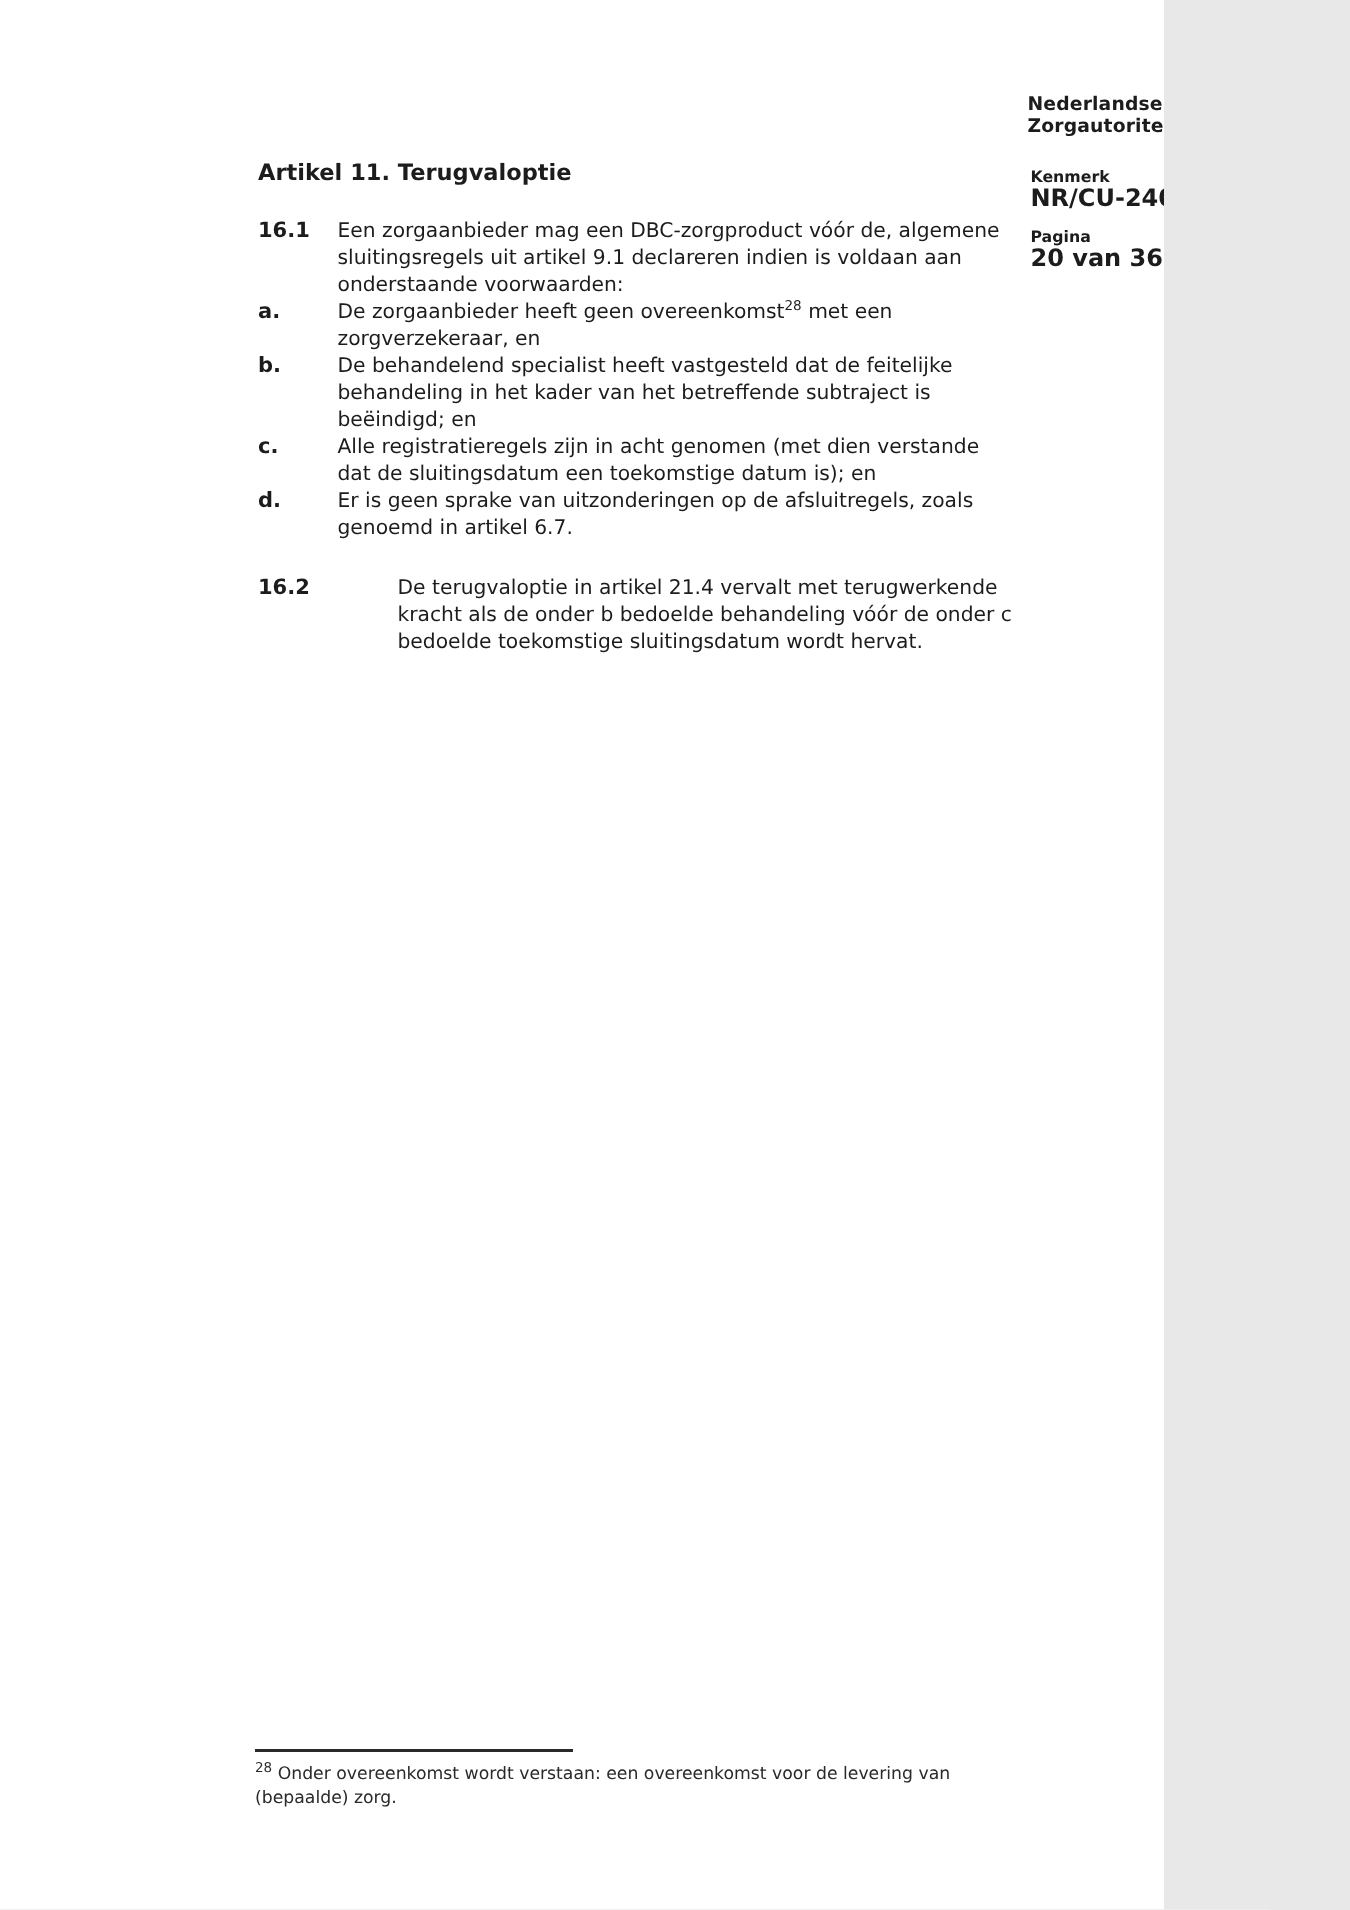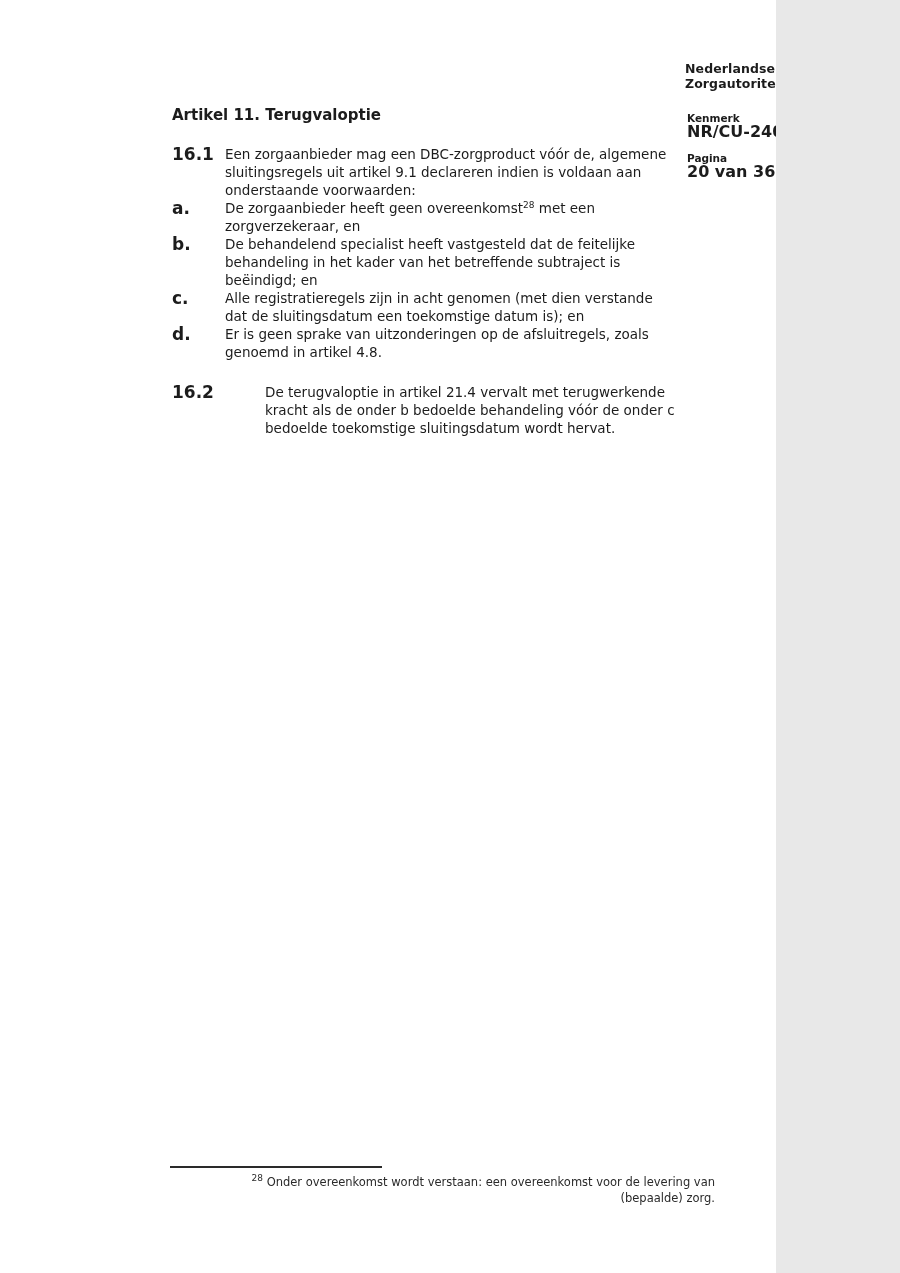--- a/index.html
+++ b/index.html
@@ -46,42 +46,41 @@
   .article-title {
     font-size: 15px;
     font-weight: bold;
     margin: 0 0 21px 0;
   }
   .clause { display: flex; align-items: flex-start; }
   .clause .clause-label {
     flex: 0 0 53px;
     width: 53px;
     font-weight: bold;
-    font-size: 17px;
+    font-size: 14px;
     line-height: 18px;
   }
   .clause .clause-text {
     margin: 0;
     font-size: 13.5px;
     line-height: 18px;
     white-space: pre-wrap;
     width: 460px;
   }
   .clause.gap-above { margin-top: 22px; gap: 40px; }
   sup {
     font-size: 9px;
     line-height: 0;
     vertical-align: super;
   }
   .footnote-block {
     position: absolute;
     left: 170px;
     top: 1166px;
     width: 545px;
-    text-align: right;
   }
   .footnote-rule {
     width: 212px;
     height: 0;
     border-top: 2px solid #2a2a2a;
     margin: 0 0 6px 0;
   }
   .footnote-text {
     margin: 0;
     font-size: 11.5px;
@@ -129,21 +128,21 @@
 
     <div class="clause">
       <span class="clause-label">c.</span>
       <p class="clause-text">Alle registratieregels zijn in acht genomen (met dien verstande
 dat de sluitingsdatum een toekomstige datum is); en</p>
     </div>
 
     <div class="clause">
       <span class="clause-label">d.</span>
       <p class="clause-text">Er is geen sprake van uitzonderingen op de afsluitregels, zoals
-genoemd in artikel 4.8.</p>
+genoemd in artikel 6.7.</p>
     </div>
 
     <div class="clause gap-above">
       <span class="clause-label">16.2</span>
       <p class="clause-text">De terugvaloptie in artikel 21.4 vervalt met terugwerkende
 kracht als de onder b bedoelde behandeling vóór de onder c
 bedoelde toekomstige sluitingsdatum wordt hervat.</p>
     </div>
   </div>
 

